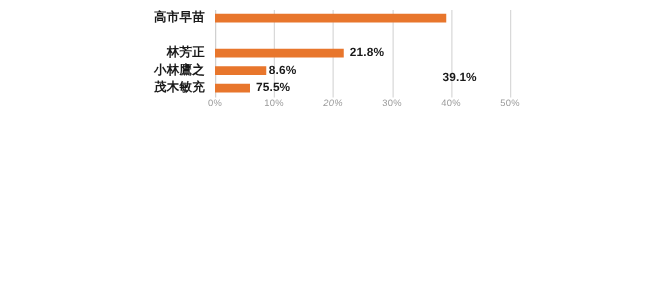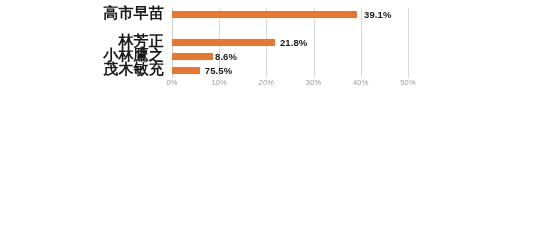--- a/index.html
+++ b/index.html
@@ -25,25 +25,24 @@
     width: 168px;
     height: 70px;
   }
   .cat-label {
     position: absolute;
     right: 4px;
     height: 14px;
     line-height: 14px;
     text-align: right;
     white-space: nowrap;
-    font-size: 15px;
+    font-size: 10px;
     font-weight: bold;
     color: #1a1a1a;
     letter-spacing: 0.2px;
-    font-family: Liberation Mono, monospace;
   }
 
   
   .plot {
     position: absolute;
     left: 172px;
     top: 8px;
     width: 236px;
     height: 70px;
   }
@@ -121,21 +120,21 @@
   <div class="plot">
     <div class="axis-baseline"></div>
     <div class="gridline" style="left: 47.2px;"></div>
     <div class="gridline" style="left: 94.4px;"></div>
     <div class="gridline" style="left: 141.6px;"></div>
     <div class="gridline" style="left: 188.8px;"></div>
     <div class="gridline" style="left: 236px;"></div>
 
     <div class="bar-row" style="top:0px;">
       <div class="bar" style="width: 184.6px; background: rgb(232, 118, 44);"></div>
-      <div class="bar-value" style="left: 192px;">39.1%</div>
+      <div class="bar-value" style="left: 182px; margin-top: 48px;">39.1%</div>
     </div>
 
 
     <div class="bar-row" style="top:28px;">
       <div class="bar" style="width: 102.9px; background: rgb(232, 118, 44);"></div>
       <div class="bar-value" style="left: 107.9px; text-align: right;">21.8%</div>
     </div>
 
     <div class="bar-row" style="top:42px;">
       <div class="bar" style="width: 40.6px; background: rgb(232, 118, 44);"></div>

